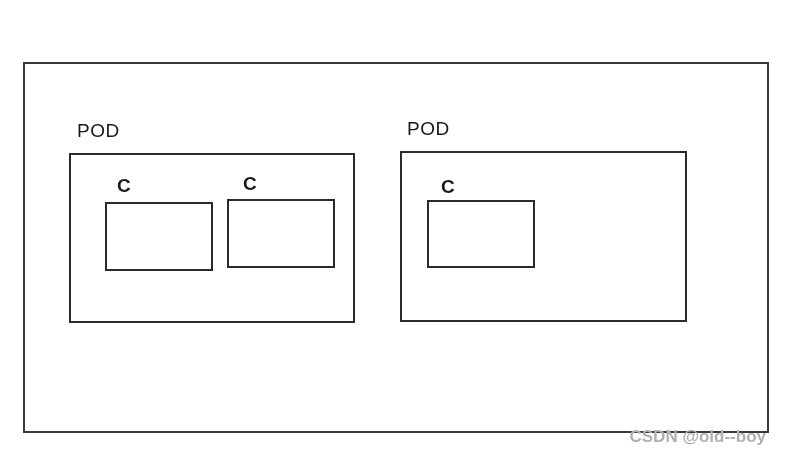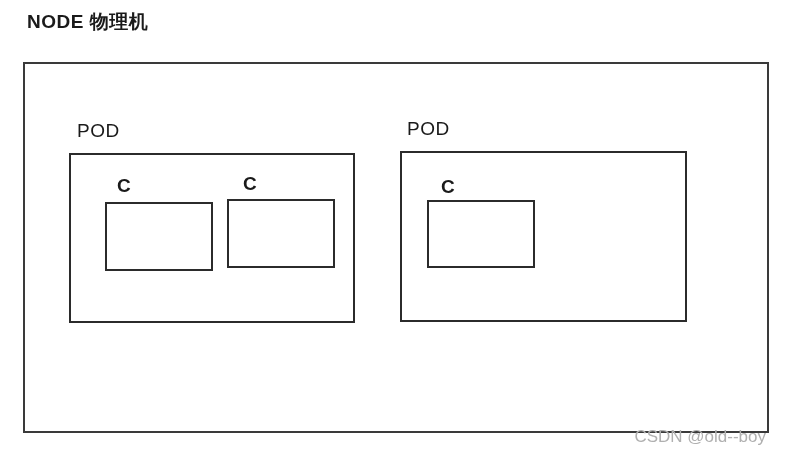--- a/index.html
+++ b/index.html
@@ -73,28 +73,28 @@
   .p1c2-box { left: 227px; top: 199px; width: 108px; height: 69px; }
   .p2c1-box { left: 427px; top: 200px; width: 108px; height: 68px; }
   .watermark {
     position: absolute;
     right: 20px;
     top: 427px;
     font-size: 17px;
     color: var(--watermark, #b0b0b0);
     white-space: nowrap;
     z-index: 2;
+    font-weight: bold;
   }
 </style>
 </head>
 <body>
 
 <div class="canvas">
 
-  <div class="node-title">NODE 物理机</div>
 
   <div class="node-box"></div>
 
   <div class="pod-label pod1-label">POD</div>
   <div class="pod-box pod1-box"></div>
 
   <div class="c-label p1c1-label">C</div>
   <div class="c-box p1c1-box"></div>
 
   <div class="c-label p1c2-label">C</div>

